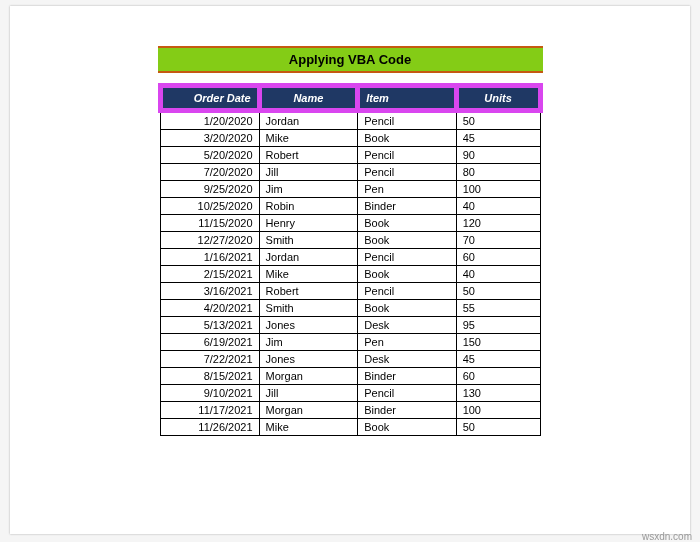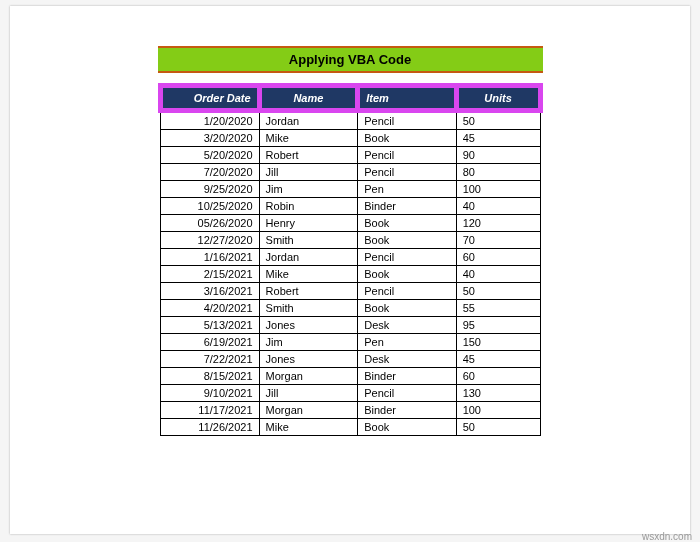--- a/index.html
+++ b/index.html
@@ -118,21 +118,21 @@
           <td class="col-item">Pen</td>
           <td class="col-units">100</td>
         </tr>
         <tr>
           <td class="col-date">10/25/2020</td>
           <td class="col-name">Robin</td>
           <td class="col-item">Binder</td>
           <td class="col-units">40</td>
         </tr>
         <tr>
-          <td class="col-date">05/26/2020</td>
+          <td class="col-date">11/15/2020</td>
           <td class="col-name">Henry</td>
           <td class="col-item">Book</td>
           <td class="col-units">120</td>
         </tr>
         <tr>
           <td class="col-date">12/27/2020</td>
           <td class="col-name">Smith</td>
           <td class="col-item">Book</td>
           <td class="col-units">70</td>
         </tr>

